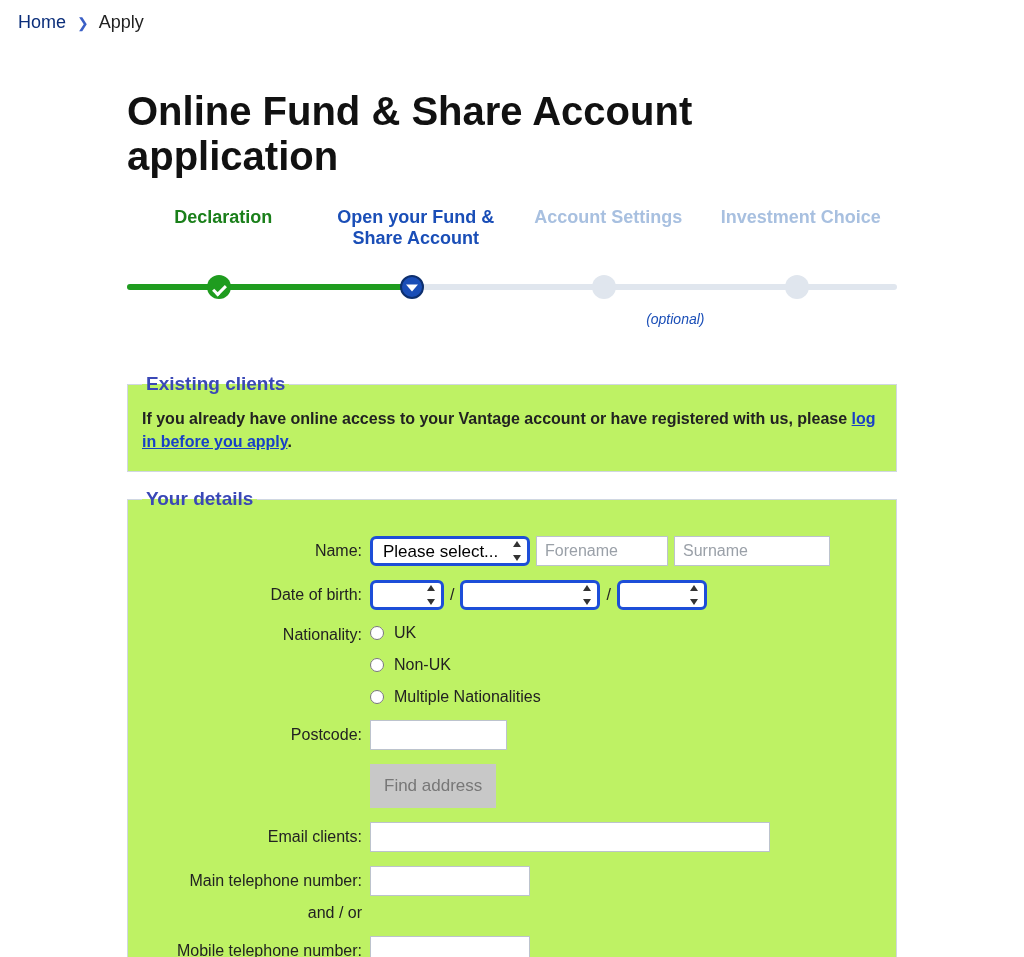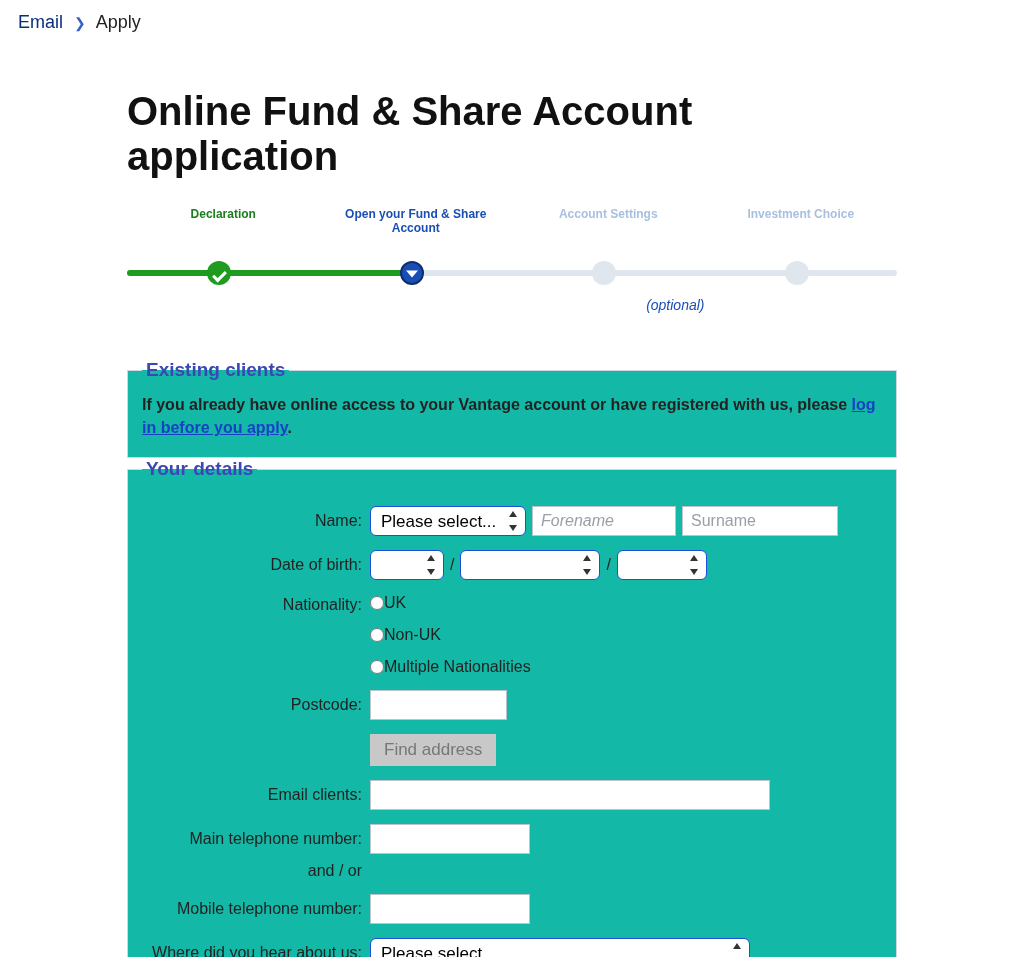--- a/index.html
+++ b/index.html
@@ -35,21 +35,21 @@
   }
   .stepper {
     position: relative;
     margin: 0 0 46px;
   }
   .step-labels {
     display: flex;
     justify-content: space-between;
     text-align: center;
     font-weight: 600;
-    font-size: 12px;
+    font-size: 18px;
   }
   .step-labels > div { flex: 1; padding: 0 4px; }
   .step-labels .done { color: #1a7f1a; }
   .step-labels .active { color: #1a4eb7; }
   .step-labels .inactive { color: #a8c0e0; }
   .step-track {
     position: relative;
     height: 28px;
     margin-top: 24px;
   }
@@ -109,22 +109,22 @@
     margin-top: 10px;
     font-size: 14px;
   }
   .step-opt-wrap {
     display: flex;
   }
   .step-opt-wrap > div { flex: 1; }
 
   fieldset {
     border: 1px solid #d0d7e2;
-    background: #14b8a6;
-    margin-bottom: 0;
+    background: #bef264;
+    margin-bottom: 16px;
     padding: 12px 14px 18px;
   }
   legend {
     font-size: 19px;
     font-weight: 700;
     color: #3a48b6;
     padding: 0 4px;
   }
   .existing-text {
     font-weight: 700;
@@ -165,21 +165,21 @@
   }
   input::placeholder { color: #9aa0a8; }
   .select {
     position: relative;
     display: inline-block;
   }
   select {
     -webkit-appearance: none;
     appearance: none;
     height: 30px;
-    border: 1px solid #1d4ed8;
+    border: 3px solid #1d4ed8;
     border-radius: 6px;
     padding: 2px 28px 2px 10px;
     font-size: 17px;
     background: #fff;
   }
   .select::after {
     content: '';
     position: absolute;
     right: 9px;
     top: 5px;
@@ -194,41 +194,42 @@
     right: 9px;
     bottom: 5px;
     width: 0; height: 0;
     border-left: 4px solid transparent;
     border-right: 4px solid transparent;
     border-top: 6px solid #333;
   }
   .radio-line {
     display: flex;
     align-items: center;
+    gap: 10px;
     margin-top: 14px;
   }
   .radio-line input[type=radio] {
     width: 14px; height: 14px;
   }
   .find-btn {
     display: inline-block;
-    height: 32px;
+    height: 44px;
     padding: 0 14px;
     background: #c8c8c8;
     color: #777;
     border: none;
     font-size: 17px;
   }
   .and-or { font-size: 15px; }
 </style>
 </head>
 <body>
 
 <div class="breadcrumb">
-  <a href="#">Email</a>
+  <a href="#">Home</a>
   <span class="sep">❯</span>
   <span>Apply</span>
 </div>
 
 <div class="content">
   <h1>Online Fund &amp; Share Account application</h1>
 
   <div class="stepper">
     <div class="step-labels">
       <div class="done">Declaration</div>
@@ -263,21 +264,21 @@
     <legend>Your details</legend>
 
     <div class="form-row">
       <div class="lbl">Name:</div>
       <div class="fields">
         <span class="select">
           <select>
             <option>Please select...</option>
           </select>
         </span>
-        <input type="text" style="width: 144px; font-style: italic;" placeholder="Forename">
+        <input type="text" style="width: 132px;" placeholder="Forename">
         <input type="text" style="width: 156px;" placeholder="Surname">
       </div>
     </div>
 
     <div class="form-row">
       <div class="lbl">Date of birth:</div>
       <div class="fields">
         <span class="select"><select style="width:74px"><option></option></select></span>
         <span>/</span>
         <span class="select"><select style="width:140px"><option></option></select></span>

